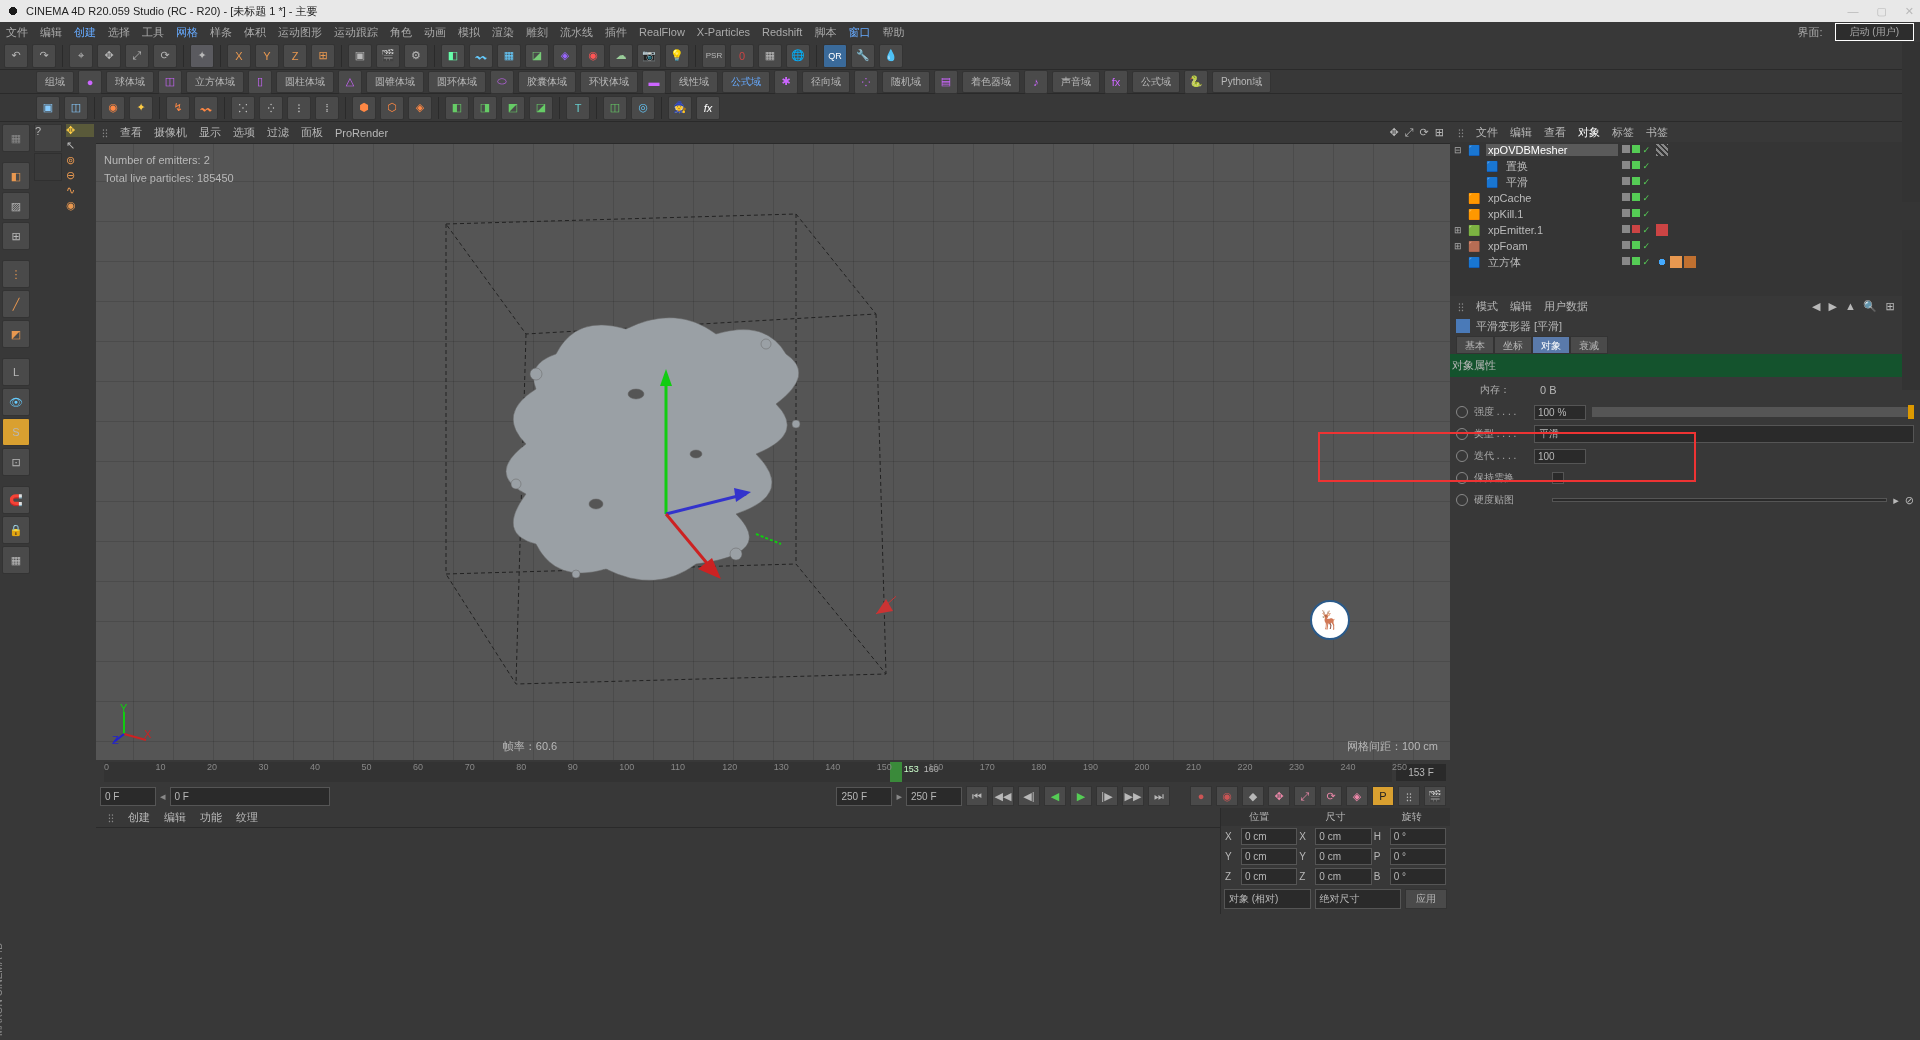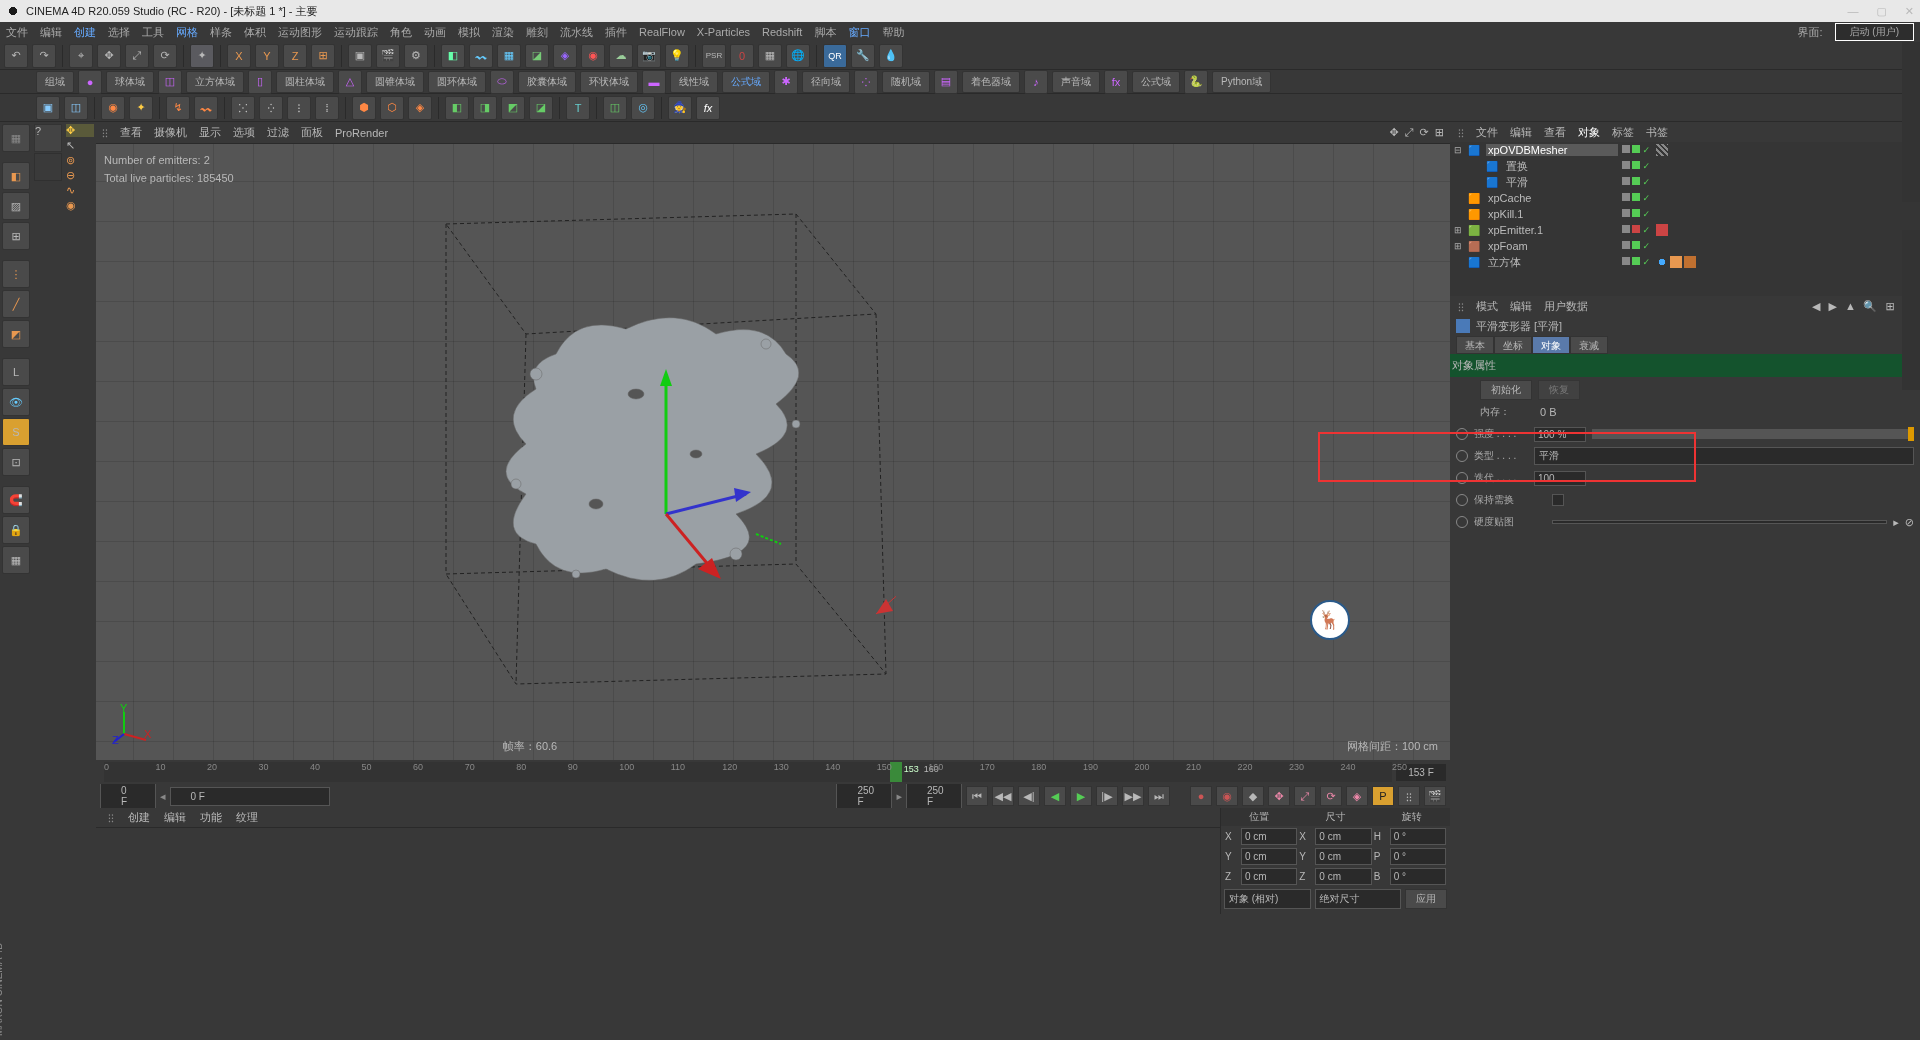--- a/index.html
+++ b/index.html
@@ -41,21 +41,21 @@
 .vp-status{position:absolute;bottom:6px;display:flex;width:100%;padding:0 12px;color:#bbb;font-size:10px}
 .vp-status .r{margin-left:auto}
 .axis-gizmo{position:absolute;left:16px;bottom:16px;width:40px;height:40px}
 .watermark{position:absolute;right:100px;bottom:120px;width:40px;height:40px;border:2px solid #2a5a8a;border-radius:50%;background:#fff;display:flex;align-items:center;justify-content:center;font-size:18px}
 .timeline{height:24px;background:#383838;display:flex;align-items:center;padding:0 4px;position:relative}
 .timeline-track{flex:1;height:20px;background:#333;position:relative;margin:0 4px}
 .timeline-track .tick{position:absolute;top:0;color:#888;font-size:9px}
 .timeline-track .marker{position:absolute;top:0;width:12px;height:20px;background:#3a8a3a}
 .timeline-end{width:50px;background:#2a2a2a;text-align:center;font-size:10px;padding:3px}
 .playback{height:24px;background:#383838;display:flex;align-items:center;padding:0 4px;gap:4px}
-.playback .field{background:#2a2a2a;border:1px solid #555;padding:3px 20px;font-size:10px}
+.playback .field{background:#2a2a2a;border:1px solid #555;padding:3px 4px;font-size:10px}
 .playback .field.narrow{width:56px}
 .playback .field.wide{flex:1;max-width:160px}
 .playback .pb-btn{width:22px;height:20px;background:#4a4a4a;border:1px solid #333;display:flex;align-items:center;justify-content:center;font-size:11px}
 .playback .pb-btn.play{color:#5c5}
 .playback .pb-btn.rec{color:#c55}
 .bottom{display:flex;height:106px}
 .bottom-left{flex:1;background:#383838}
 .bottom-left .bl-tabs{height:20px;display:flex;gap:14px;padding:0 12px;align-items:center;border-bottom:1px solid #2a2a2a}
 .bottom-right{width:230px;background:#383838;border-left:1px solid #2a2a2a}
 .coord-header{height:18px;display:flex;background:#333}
@@ -795,25 +795,20 @@
       <div class="attr-tabs">
         <div class="atab">基本</div>
         <div class="atab">坐标</div>
         <div class="atab active">对象</div>
         <div class="atab">衰减</div>
       </div>
       <div class="attr-section">对象属性</div>
       <div class="attr-body">
         <div class="attr-row">
           <span style="width:18px"></span>
-          <div class="abtn">初始化</div>
-          <div class="abtn disabled">恢复</div>
-        </div>
-        <div class="attr-row">
-          <span style="width:18px"></span>
           <span class="albl">内存：</span>
           <span>0 B</span>
         </div>
         <div class="attr-row">
           <span class="radio"></span>
           <span class="albl">强度 . . . .</span>
           <div class="ainput">100 %</div>
           <div class="aslider">
               <div class="handle" style="right:0"></div>
             </div>

